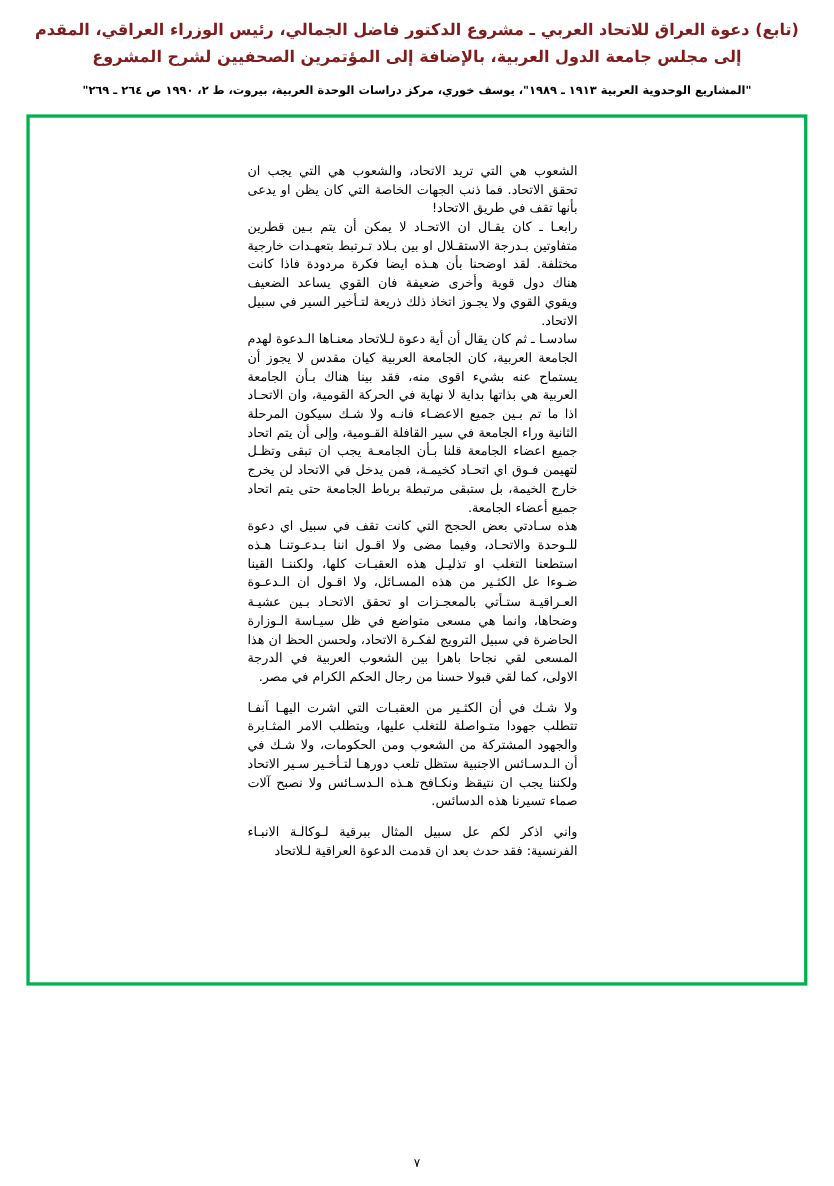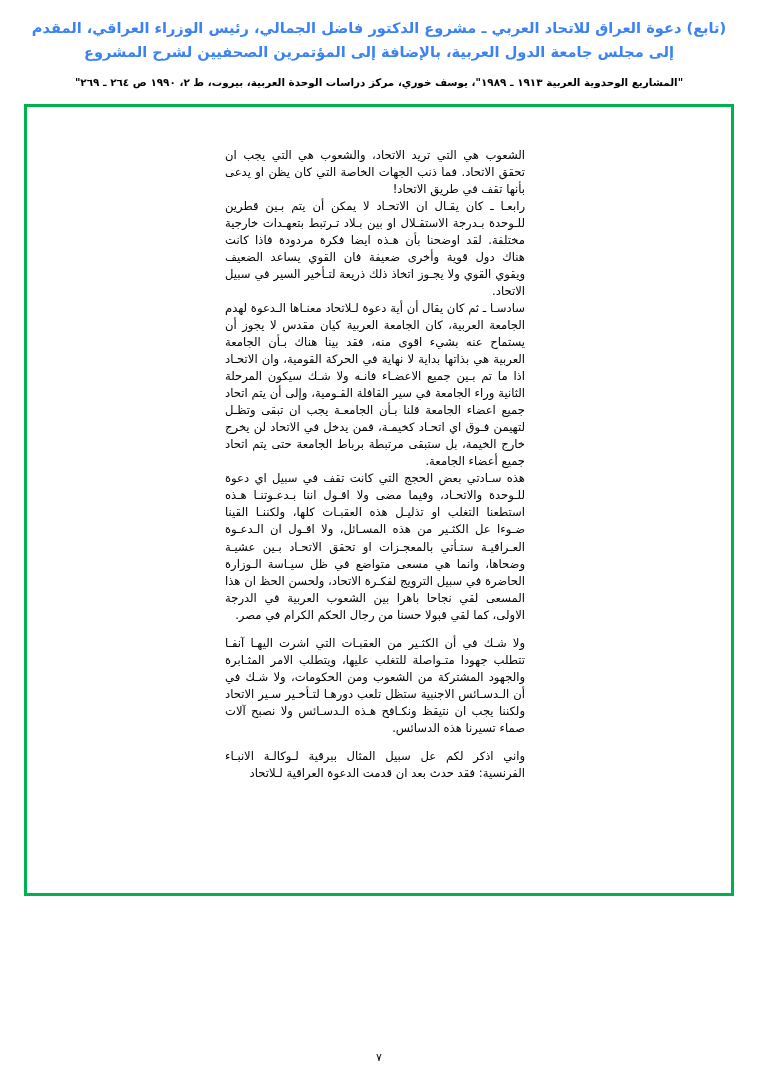--- a/index.html
+++ b/index.html
@@ -28,21 +28,21 @@
     direction: rtl;
     text-align: center;
     margin: 4px auto 0 auto;
     width: 706px;
   }
   .header-title {
     font-family: "DejaVu Sans", "Liberation Sans", sans-serif;
     font-weight: bold;
     font-size: 14.6px;
     line-height: 1.65;
-    color: #3b82f6;
+    color: #7f1d1d;
     letter-spacing: 0px;
     text-align: center;
   }
   .header-source {
     font-family: "DejaVu Sans", "Liberation Sans", sans-serif;
     font-weight: bold;
     font-size: 10.4px;
     line-height: 1.6;
     margin-top: 10px;
     color: #000;
@@ -98,21 +98,21 @@
 <div class="page">
 
   <div class="header">
     <div class="header-title">(تابع) دعوة العراق للاتحاد العربي ـ مشروع الدكتور فاضل الجمالي، رئيس الوزراء العراقي، المقدم إلى مجلس جامعة الدول العربية، بالإضافة إلى المؤتمرين الصحفيين لشرح المشروع</div>
     <div class="header-source">"المشاريع الوحدوية العربية ١٩١٣ ـ ١٩٨٩"، يوسف خوري، مركز دراسات الوحدة العربية، بيروت، ط ٢، ١٩٩٠ ص ٢٦٤ ـ ٢٦٩"</div>
   </div>
 
   <div class="frame">
     <div class="frame-inner">
       <p class="para">الشعوب هي التي تريد الاتحاد، والشعوب هي التي يجب ان تحقق الاتحاد. فما ذنب الجهات الخاصة التي كان يظن او يدعى بأنها تقف في طريق الاتحاد!</p>
-      <p class="para">رابعـا ـ كان يقـال ان الاتحـاد لا يمكن أن يتم بـين قطرين للـوحدة بـدرجة الاستقـلال او بين بـلاد تـرتبط بتعهـدات خارجية مختلفة. لقد اوضحنا بأن هـذه ايضا فكرة مردودة فاذا كانت هناك دول قوية وأخرى ضعيفة فان القوي يساعد الضعيف ويقوي القوي ولا يجـوز اتخاذ ذلك ذريعة لتـأخير السير في سبيل الاتحاد.</p>
+      <p class="para">رابعـا ـ كان يقـال ان الاتحـاد لا يمكن أن يتم بـين قطرين متفاوتين بـدرجة الاستقـلال او بين بـلاد تـرتبط بتعهـدات خارجية مختلفة. لقد اوضحنا بأن هـذه ايضا فكرة مردودة فاذا كانت هناك دول قوية وأخرى ضعيفة فان القوي يساعد الضعيف ويقوي القوي ولا يجـوز اتخاذ ذلك ذريعة لتـأخير السير في سبيل الاتحاد.</p>
       <p class="para">سادسـا ـ ثم كان يقال أن أية دعوة لـلاتحاد معنـاها الـدعوة لهدم الجامعة العربية، كان الجامعة العربية كيان مقدس لا يجوز أن يستماح عنه بشيء اقوى منه، فقد بينا هناك بـأن الجامعة العربية هي بذاتها بداية لا نهاية في الحركة القومية، وان الاتحـاد اذا ما تم بـين جميع الاعضـاء فانـه ولا شـك سيكون المرحلة الثانية وراء الجامعة في سير القافلة القـومية، وإلى أن يتم اتحاد جميع اعضاء الجامعة قلنا بـأن الجامعـة يجب ان تبقى وتظـل لتهيمن فـوق اي اتحـاد كخيمـة، فمن يدخل في الاتحاد لن يخرج خارج الخيمة، بل ستبقى مرتبطة برباط الجامعة حتى يتم اتحاد جميع أعضاء الجامعة.</p>
       <p class="para">هذه سـادتي بعض الحجج التي كانت تقف في سبيل اي دعوة للـوحدة والاتحـاد، وفيما مضى ولا اقـول اننا بـدعـوتنـا هـذه استطعنا التغلب او تذليـل هذه العقبـات كلها، ولكننـا القينا ضـوءا عل الكثـير من هذه المسـائل، ولا اقـول ان الـدعـوة العـراقيـة ستـأتي بالمعجـزات او تحقق الاتحـاد بـين عشيـة وضحاها، وانما هي مسعى متواضع في ظل سيـاسة الـوزارة الحاضرة في سبيل الترويج لفكـرة الاتحاد، ولحسن الحظ ان هذا المسعى لقي نجاحا باهرا بين الشعوب العربية في الدرجة الاولى، كما لقي قبولا حسنا من رجال الحكم الكرام في مصر.</p>
       <p class="para spaced">ولا شـك في أن الكثـير من العقبـات التي اشرت اليهـا آنفـا تتطلب جهودا متـواصلة للتغلب عليها، ويتطلب الامر المثـابرة والجهود المشتركة من الشعوب ومن الحكومات، ولا شـك في أن الـدسـائس الاجنبية ستظل تلعب دورهـا لتـأخـير سـير الاتحاد ولكننا يجب ان نتيقظ ونكـافح هـذه الـدسـائس ولا نصبح آلات صماء تسيرنا هذه الدسائس.</p>
       <p class="para spaced">واني اذكر لكم عل سبيل المثال ببرقية لـوكالـة الانبـاء الفرنسية: فقد حدث بعد ان قدمت الدعوة العراقية لـلاتحاد</p>
     </div>
   </div>
 
   <div class="footer">٧</div>
 
 </div>

